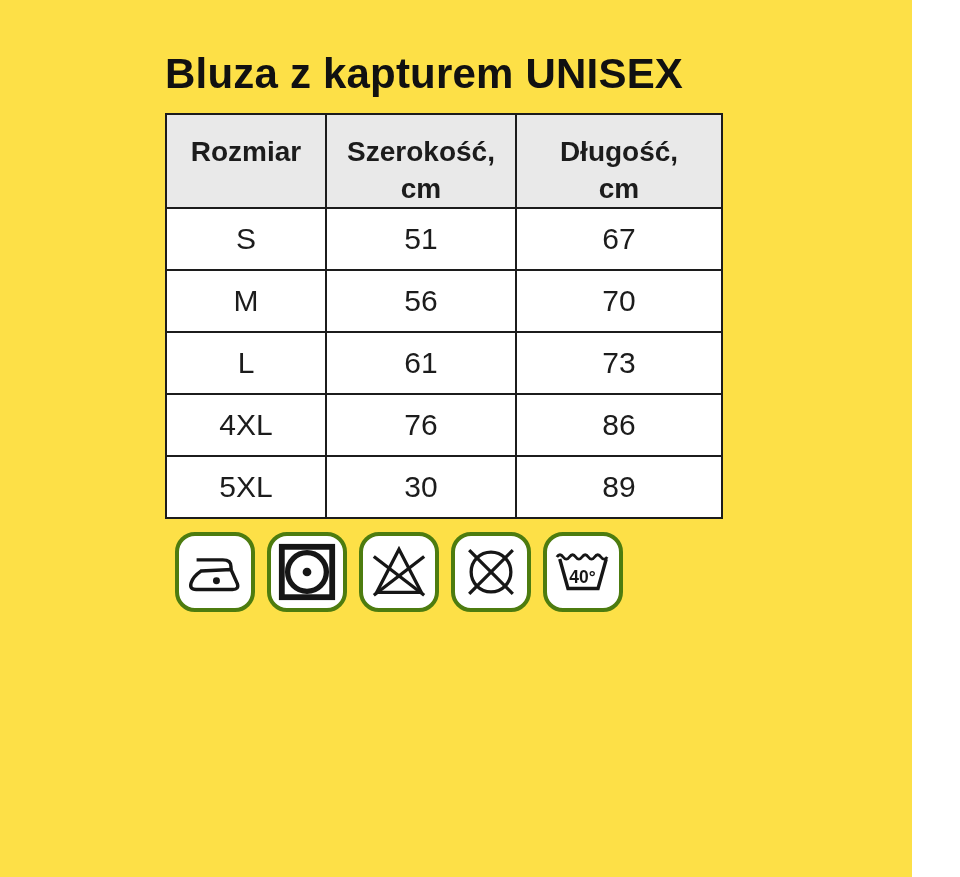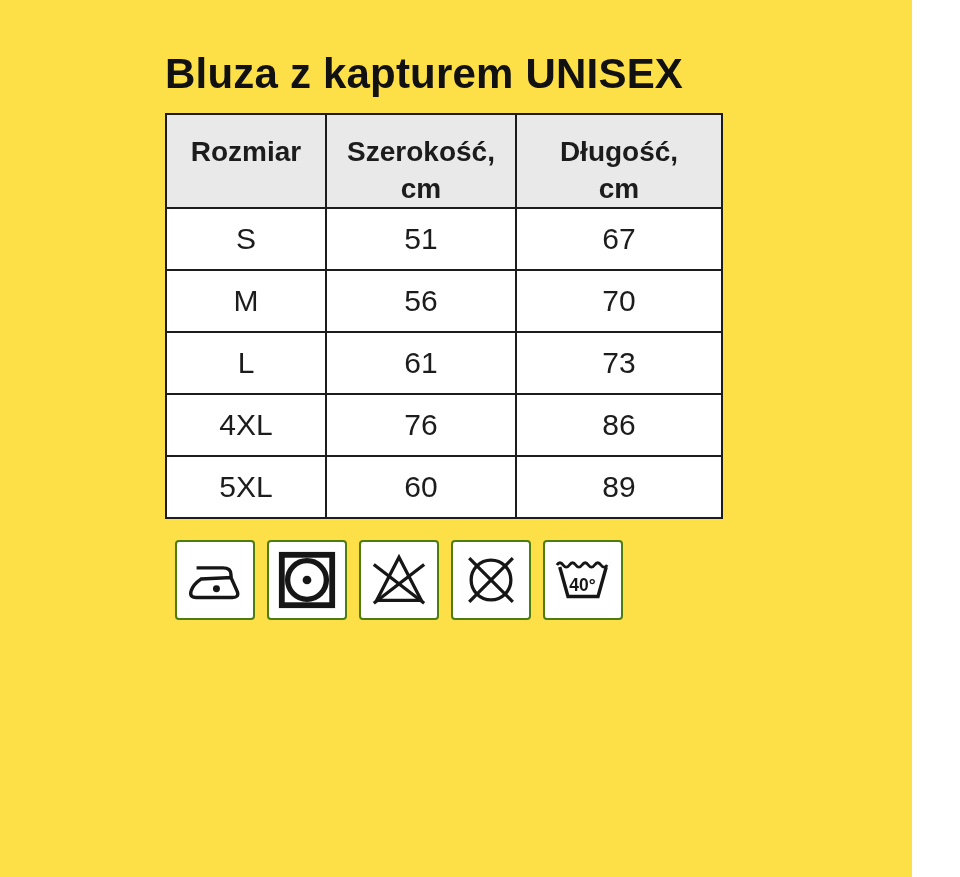--- a/index.html
+++ b/index.html
@@ -58,27 +58,26 @@
   .hdr-line { display: block; }
   .care-row {
     display: flex;
     gap: 12px;
     margin: 13px 0 0 10px;
   }
   .care-box {
     width: 80px;
     height: 80px;
     box-sizing: border-box;
-    border: 2px solid #4d7c0f;
-    border-radius: 4px;
+    border: 4px solid #4d7c0f;
+    border-radius: 20px;
     background: #ffffff;
     display: flex;
     align-items: center;
     justify-content: center;
-    margin-top: 8px;
   }
   .care-box svg { width: 62px; height: 62px; display: block; }
   .stroke {
     fill: none;
     stroke: #161616;
     stroke-width: 3.5;
     stroke-linecap: butt;
     stroke-linejoin: miter;
   }
   .fill { fill: #161616; stroke: none; }
@@ -130,21 +129,21 @@
           <td>61</td>
           <td>73</td>
         </tr>
         <tr>
           <td>4XL</td>
           <td>76</td>
           <td>86</td>
         </tr>
         <tr>
           <td>5XL</td>
-          <td>60</td>
+          <td>30</td>
           <td>89</td>
         </tr>
       </tbody>
     </table>
 
     <div class="care-row">
 
       <div class="care-box">
         <span>
           <svg viewBox="0 0 64 64">

